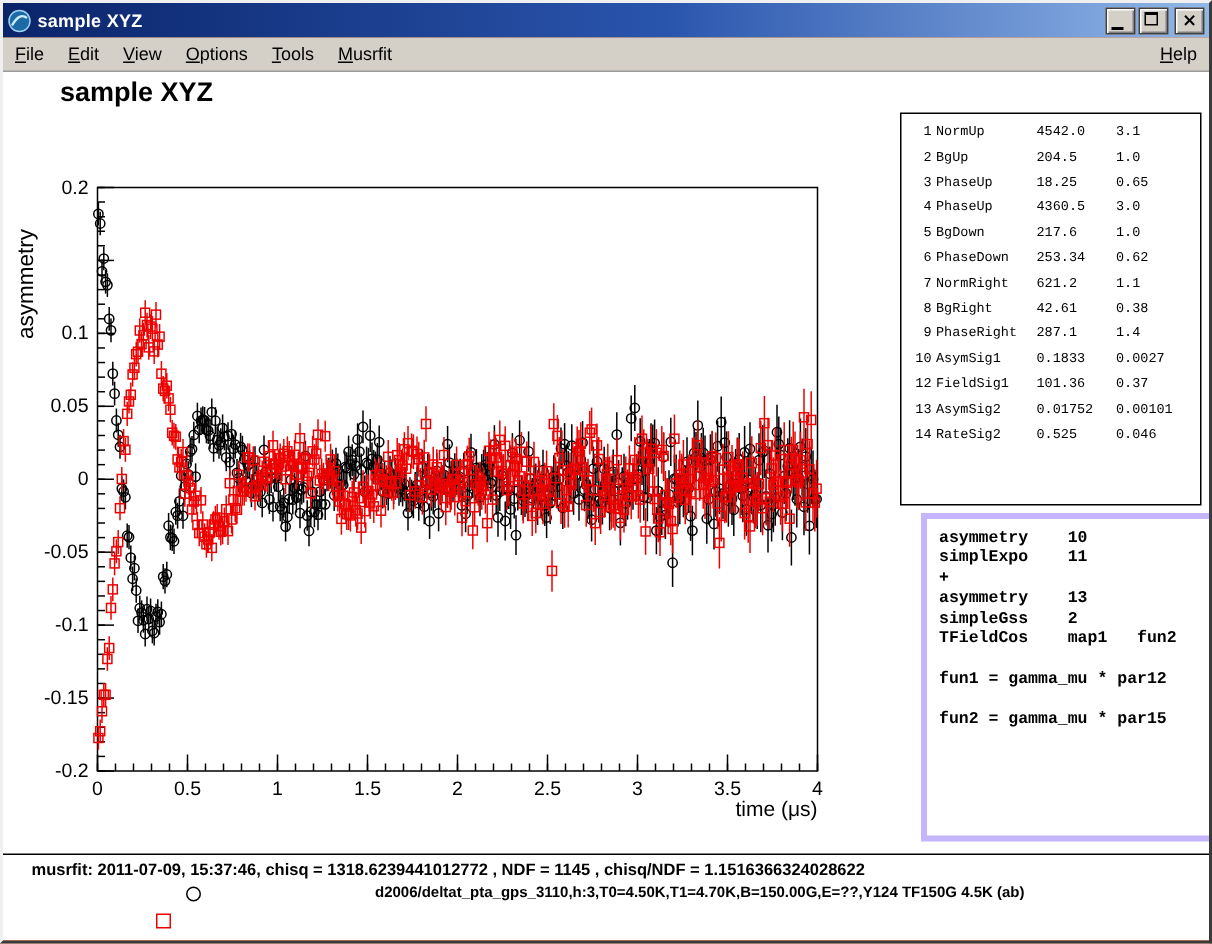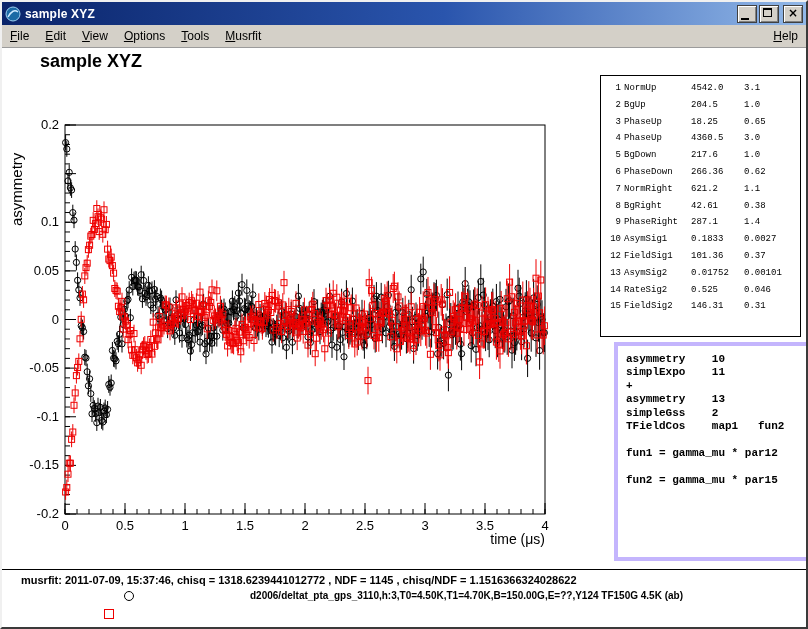--- a/index.html
+++ b/index.html
@@ -1815,29 +1815,28 @@
           <line x1="542.4000000000001" y1="258.44879501876915" x2="542.4000000000001" y2="297.1057341962984"></line>
           <rect x="539.4000000000001" y="274.77726460753377" width="6" height="6"></rect>
         </g>
       </svg>
     <div class="params-box" id="params-box">
         <div class="param-row"><span class="no">1</span><span class="pname">NormUp</span><span class="pval">4542.0</span><span class="perr">3.1</span></div>
         <div class="param-row"><span class="no">2</span><span class="pname">BgUp</span><span class="pval">204.5</span><span class="perr">1.0</span></div>
         <div class="param-row"><span class="no">3</span><span class="pname">PhaseUp</span><span class="pval">18.25</span><span class="perr">0.65</span></div>
         <div class="param-row"><span class="no">4</span><span class="pname">PhaseUp</span><span class="pval">4360.5</span><span class="perr">3.0</span></div>
         <div class="param-row"><span class="no">5</span><span class="pname">BgDown</span><span class="pval">217.6</span><span class="perr">1.0</span></div>
-        <div class="param-row"><span class="no">6</span><span class="pname">PhaseDown</span><span class="pval">266.36</span><span class="perr">0.62</span></div>
+        <div class="param-row"><span class="no">6</span><span class="pname">PhaseDown</span><span class="pval">253.34</span><span class="perr">0.62</span></div>
         <div class="param-row"><span class="no">7</span><span class="pname">NormRight</span><span class="pval">621.2</span><span class="perr">1.1</span></div>
         <div class="param-row"><span class="no">8</span><span class="pname">BgRight</span><span class="pval">42.61</span><span class="perr">0.38</span></div>
         <div class="param-row"><span class="no">9</span><span class="pname">PhaseRight</span><span class="pval">287.1</span><span class="perr">1.4</span></div>
         <div class="param-row"><span class="no">10</span><span class="pname">AsymSig1</span><span class="pval">0.1833</span><span class="perr">0.0027</span></div>
         <div class="param-row"><span class="no">12</span><span class="pname">FieldSig1</span><span class="pval">101.36</span><span class="perr">0.37</span></div>
         <div class="param-row"><span class="no">13</span><span class="pname">AsymSig2</span><span class="pval">0.01752</span><span class="perr">0.00101</span></div>
         <div class="param-row"><span class="no">14</span><span class="pname">RateSig2</span><span class="pval">0.525</span><span class="perr">0.046</span></div>
-        <div class="param-row"><span class="no">15</span><span class="pname">FieldSig2</span><span class="pval">146.31</span><span class="perr">0.31</span></div>
       </div>
     <div class="theory-box" id="theory-box">
         <div class="theory-line">asymmetry    10</div>
         <div class="theory-line">simplExpo    11</div>
         <div class="theory-line">+</div>
         <div class="theory-line">asymmetry    13</div>
         <div class="theory-line">simpleGss    2</div>
         <div class="theory-line">TFieldCos    map1   fun2</div>
         <div class="theory-line">&nbsp;</div>
         <div class="theory-line">fun1 = gamma_mu * par12</div>

